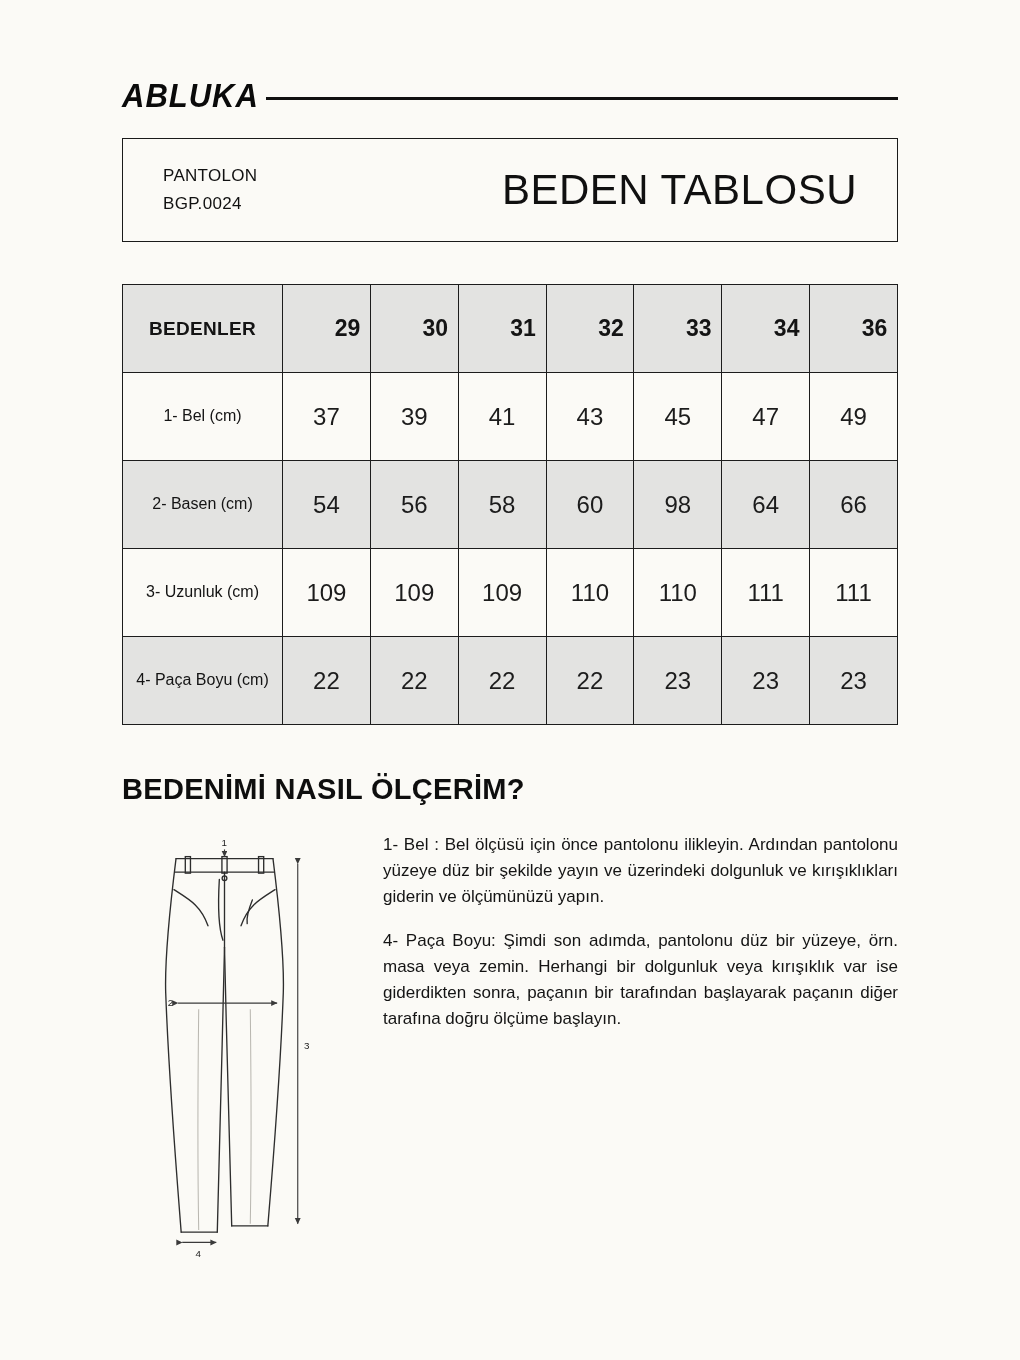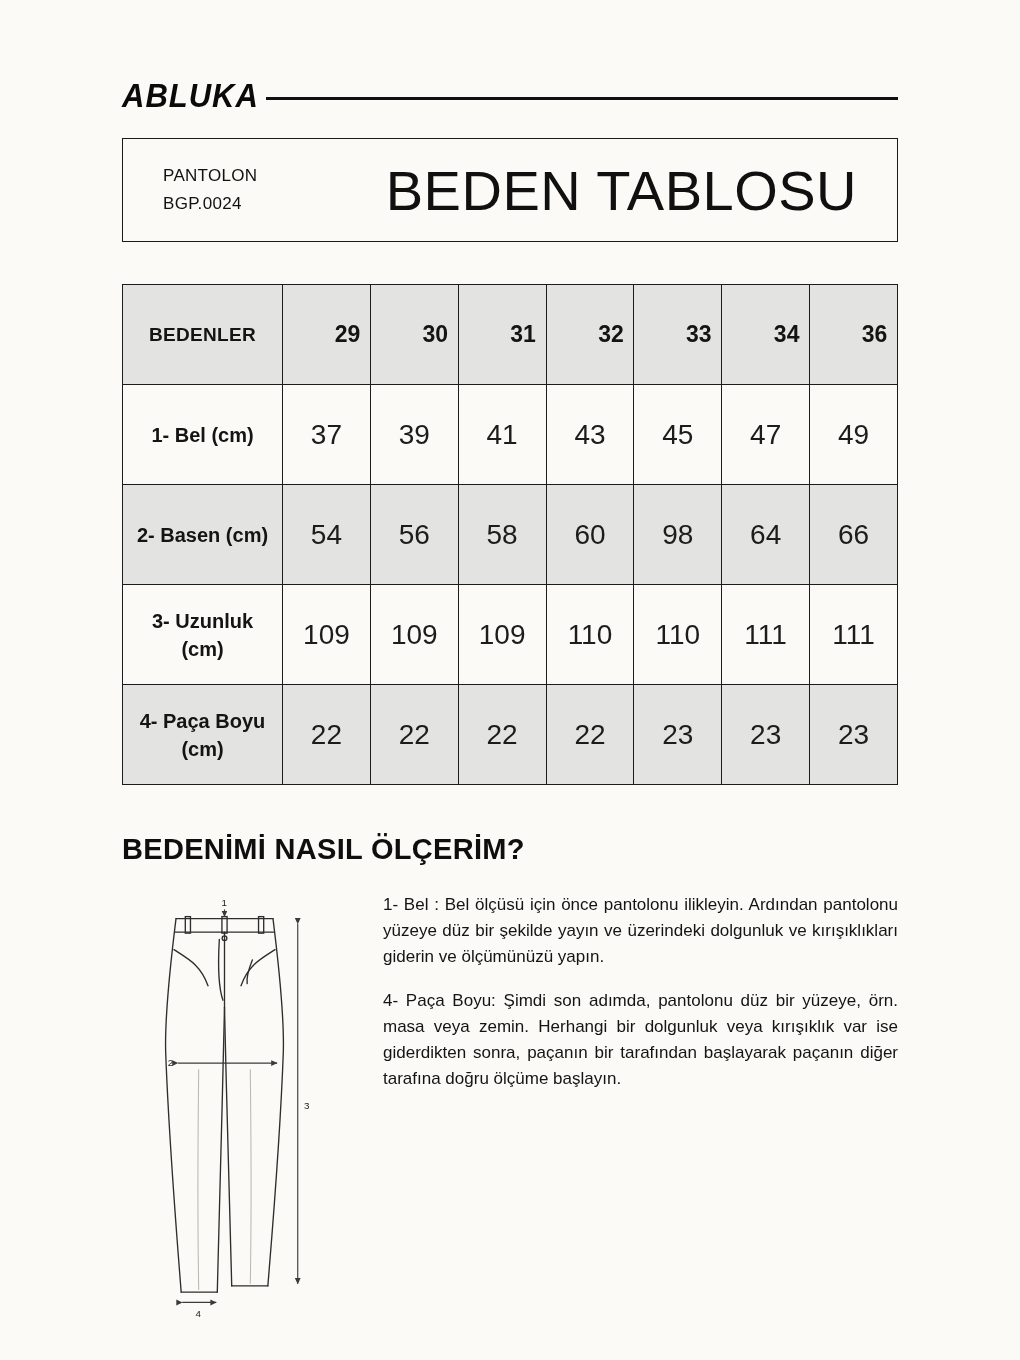--- a/index.html
+++ b/index.html
@@ -30,41 +30,41 @@
   
   .header-box{
     margin-top:22px;
     border:1.5px solid #1a1a1a;
     display:flex;align-items:center;justify-content:space-between;
     padding:24px 40px;
     height:104px;box-sizing:border-box;
     background:#fbfaf6;
   }
   .product-block{line-height:1.65;font-size:17px;font-weight:500;letter-spacing:.3px;color:#111;}
-  .page-title{font-size:56px;font-weight:400;letter-spacing:.5px;color:#101010;}
+  .page-title{font-size:42px;font-weight:400;letter-spacing:.5px;color:#101010;}
 
   
   table.size-table{
     width:100%;
     border-collapse:collapse;
     margin-top:42px;
     table-layout:fixed;
   }
   .size-table td,.size-table th{
     border:1.3px solid #1c1c1c;
     text-align:center;vertical-align:middle;
-    height:100px;padding:0 6px;box-sizing:border-box;
+    height:88px;padding:0 6px;box-sizing:border-box;
     background:#fbfaf6;
   }
   .size-table col.label-col{width:160px;}
   .size-table .shade td,.size-table .shade th{background:#e3e3e1;}
   .size-table th.corner{font-size:19px;font-weight:700;letter-spacing:.3px;}
   .size-table th.size-head{font-size:23px;font-weight:700;padding-left:48px;}
-  .size-table td.row-label{font-size:20px;font-weight:700;line-height:1.4;margin-left:19px;}
-  .size-table td.val{font-size:28px;font-weight:400;color:#1c1c1c;}
+  .size-table td.row-label{font-size:16px;font-weight:400;line-height:1.4;margin-left:19px;}
+  .size-table td.val{font-size:24px;font-weight:400;color:#1c1c1c;}
 
   
   .section-title{
     margin-top:48px;
     font-size:29px;font-weight:700;letter-spacing:.3px;color:#0e0e0e;
   }
   .measure-wrap{display:flex;margin-top:26px;gap:48px;align-items:flex-start;}
   .diagram-col{width:205px;flex:0 0 auto;padding-top:4px;}
   .text-col{flex:1;}
   .instruction{

